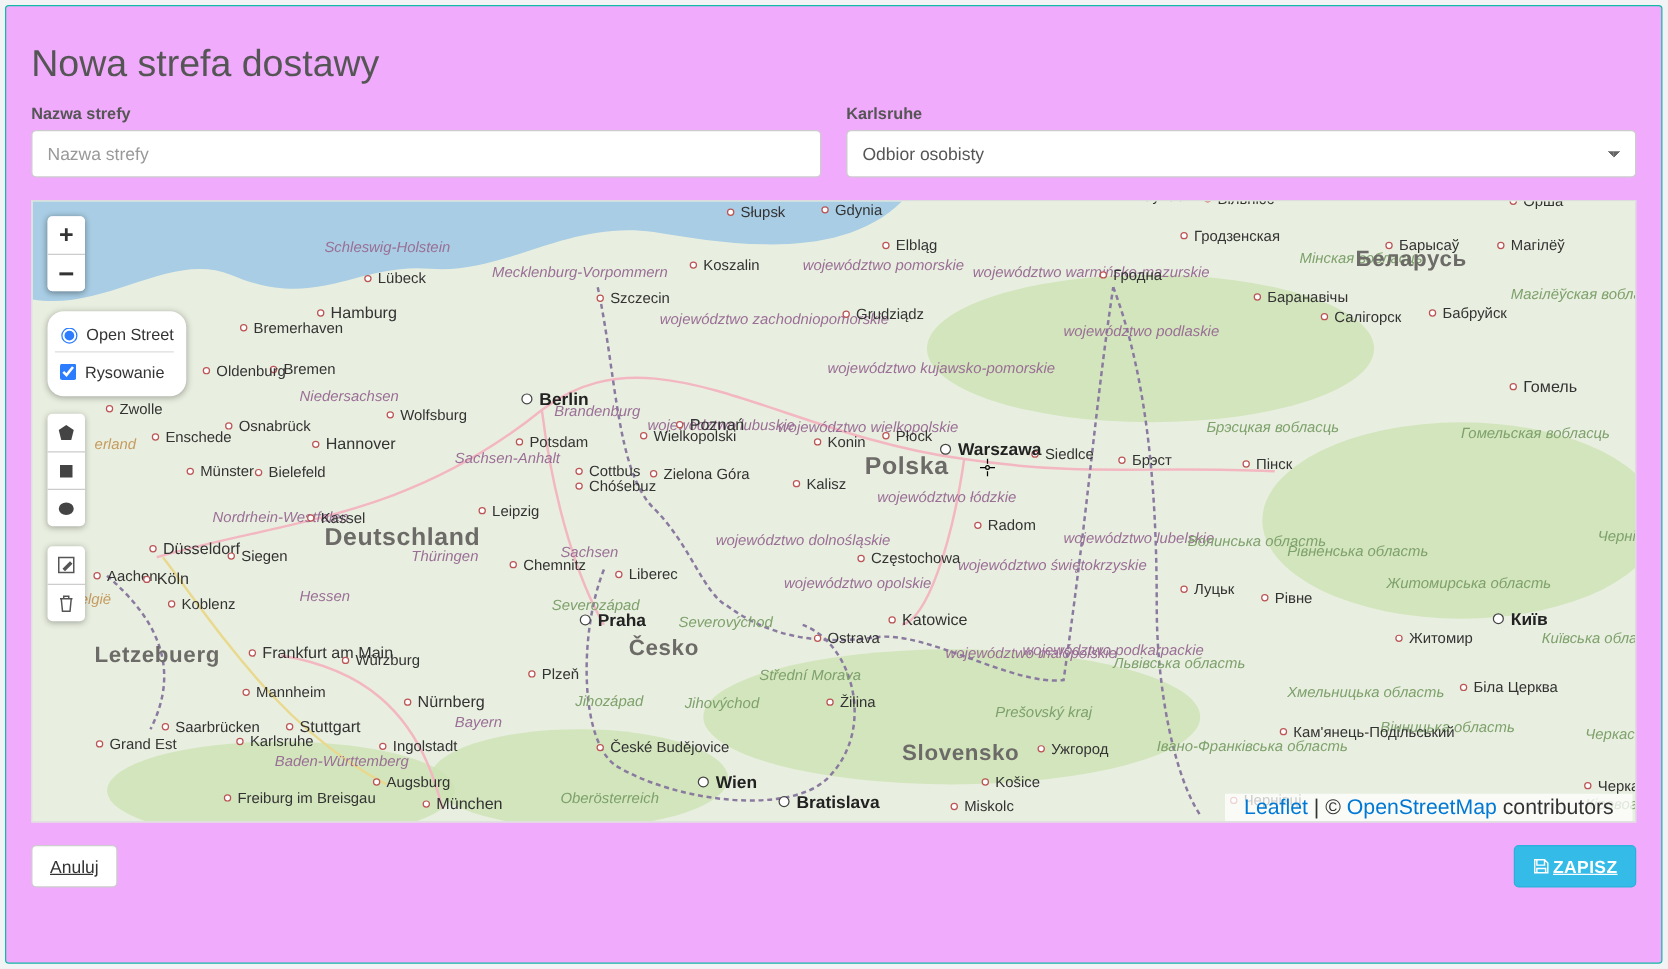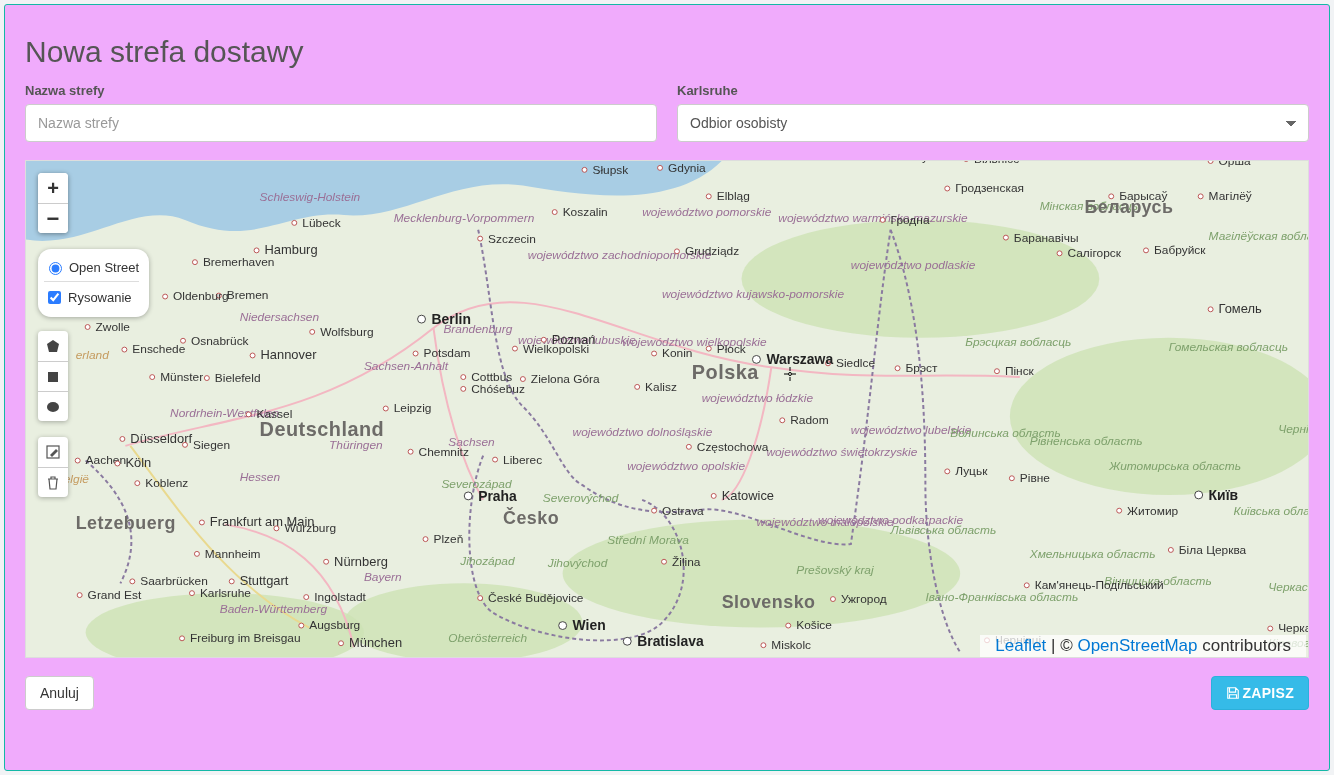--- a/index.html
+++ b/index.html
@@ -133,21 +133,21 @@
     padding: 1px 15px;
   }
   .attribution a { color:#0078d4; text-decoration:none; }
 
   
   .footer {
     display:flex; justify-content:space-between; margin-top:18px;
   }
   .btn {
     font-size:14px; padding:8px 14px; border-radius:4px;
-    cursor:pointer; display:inline-flex; align-items:center; gap:2px;
+    cursor:pointer; display:inline-flex; align-items:center; gap:2px;text-decoration:underline;
   }
   .btn-default { background:#fff; color:#333; border:1px solid #ccc; font-weight:500; }
   .btn-primary { background:#35bbe8; color:#fff; border:1px solid #2cb0db; font-weight:700; letter-spacing:.3px;margin-left:44px; }
   .btn-primary svg { width:14px; height:14px; }
 
   
   .cursor {
     position:absolute; left:757px; top:205px; pointer-events:none;
     width:16px; height:16px;
   }

